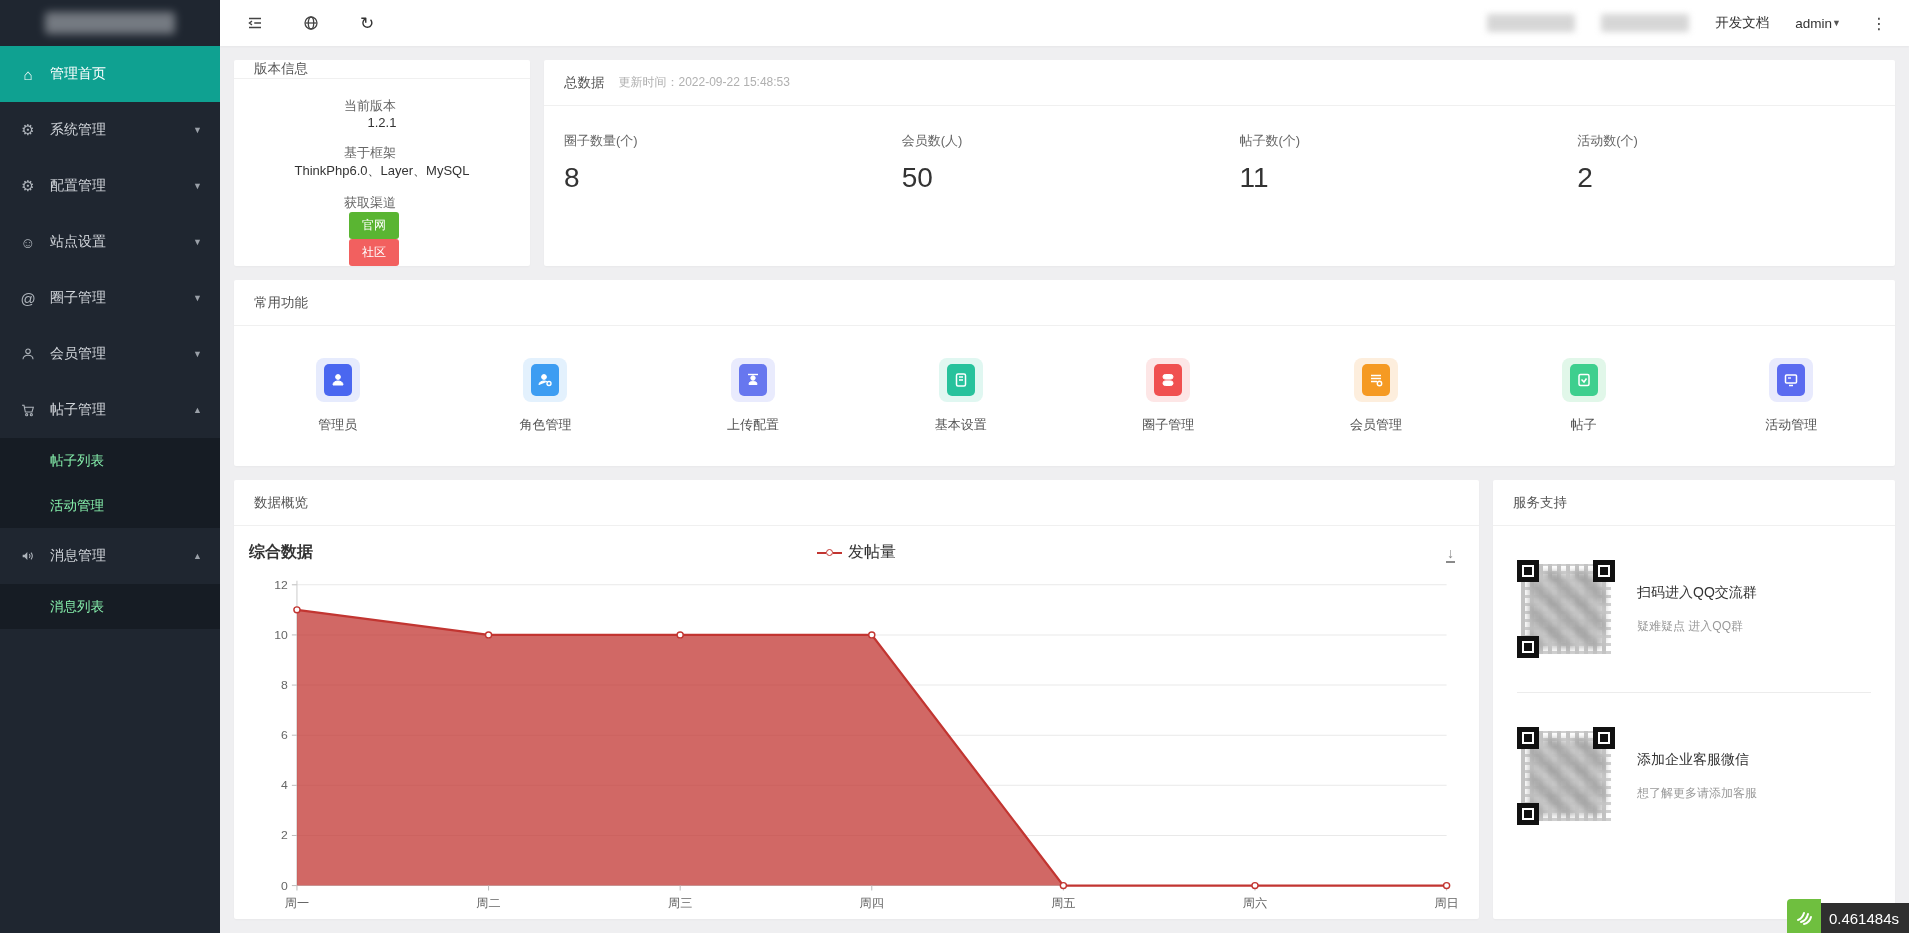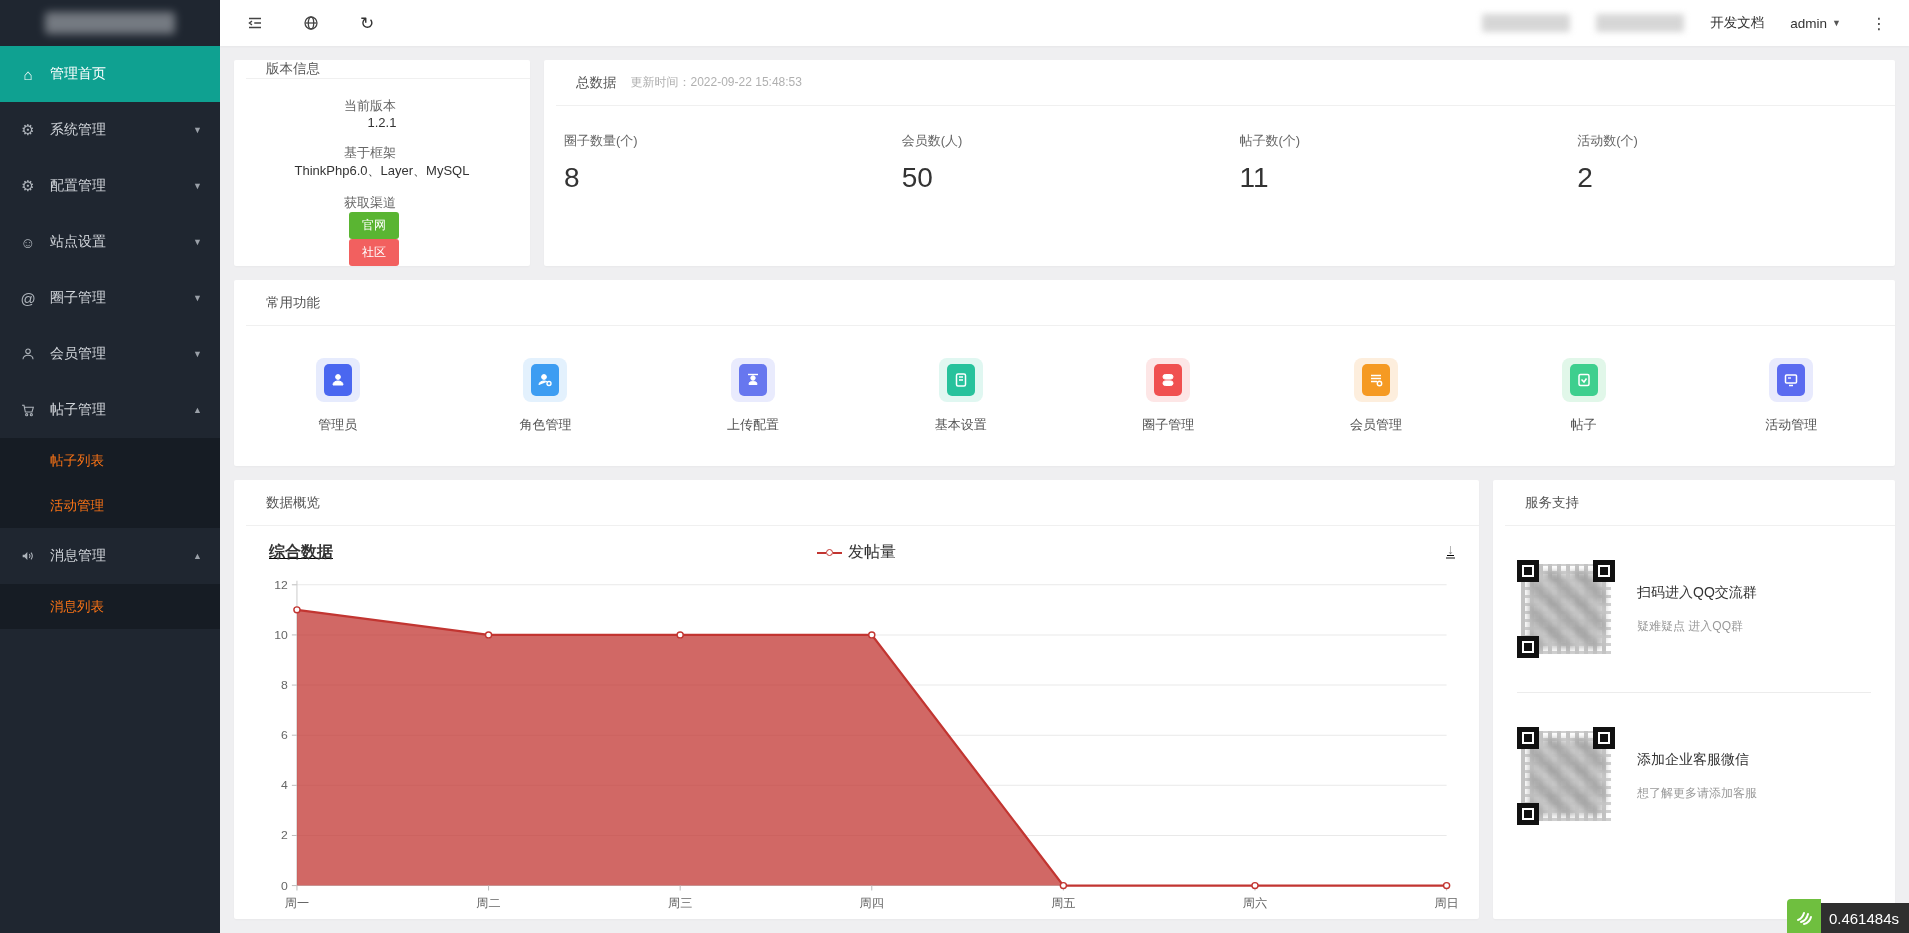--- a/index.html
+++ b/index.html
@@ -14,43 +14,43 @@
   .side-item { height:56px; display:flex; align-items:center; padding:0 18px; cursor:pointer;
     font-size:14px; color:#cfd3d8; position:relative; }
   .side-item .s-icon { width:20px; height:20px; margin-right:12px; display:flex; align-items:center;
     justify-content:center; font-size:15px; color:#aeb4bb; }
   .side-item .s-icon svg { width:16px; height:16px; stroke:#aeb4bb; fill:none; stroke-width:1.6; }
   .side-item.active { background:#0fa191; color:#fff; }
   .side-item.active .s-icon, .side-item.active .s-icon svg { color:#fff; stroke:#fff; }
   .chev { margin-left:auto; font-size:9px; color:#9aa0a8; }
   .submenu { background:#161c24; }
   .sub-item { height:45px; display:flex; align-items:center; padding-left:50px; font-size:13.5px;
-    color:#f97316; cursor:pointer; }
+    color:#86efac; cursor:pointer; }
 
   
   .right-col { flex:1; display:flex; flex-direction:column; height:100%; min-width:0; }
 
   
   .topbar { height:46px; background:#fff; display:flex; align-items:center; padding:0 18px 0 24px;
     box-shadow:0 1px 2px rgba(0,0,0,.04); position:relative; z-index:5; }
   .tb-icon { width:22px; height:22px; margin-right:34px; display:flex; align-items:center;
     justify-content:center; cursor:pointer; color:#333; font-size:17px; }
   .tb-icon svg { width:18px; height:18px; stroke:#444; fill:none; stroke-width:1.7; }
   .tb-right { margin-left:auto; display:flex; align-items:center; gap:26px; }
   .tb-blur { width:88px; height:18px; background:#c9c9c9; border-radius:2px; filter:blur(3px); opacity:.75; }
   .tb-link { font-size:13.5px; color:#333; cursor:pointer; }
-  .tb-user { font-size:13.5px; color:#333; cursor:pointer; display:flex; align-items:center; gap:5px; }
+  .tb-user { font-size:13.5px; color:#333; cursor:pointer; display:flex; align-items:center; }
   .tb-user .chev-dn { font-size:9px; color:#555; }
   .kebab { font-size:16px; color:#444; cursor:pointer; letter-spacing:0; padding:0 4px; }
 
   
   .main { flex:1; padding:14px; display:flex; flex-direction:column; gap:14px; min-height:0; }
   .panel { background:#fff; border-radius:2px; box-shadow:0 1px 2px rgba(0,0,0,.03); }
   .panel-hd { padding:0 20px; height:46px; display:flex; align-items:center;
-    border-bottom:1px solid #f0f0f0; font-size:13.5px; color:#555;margin-left:12px; }
+    border-bottom:1px solid #f0f0f0; font-size:13.5px; color:#555; }
   .row1 { display:flex; gap:14px; height:206px; flex:0 0 206px; }
 
   
   .ver-panel { width:296px; flex:0 0 296px; display:flex; flex-direction:column; }
   .ver-body { padding:18px 20px; }
   .ver-row { display:flex; align-items:center; margin-bottom:14px; font-size:13px;flex-direction:column; }
   .ver-row:last-child { margin-bottom:0; }
   .ver-label { width:76px; color:#666; }
   .ver-value { color:#333; }
   .chan-btn { display:inline-block; padding:5px 13px; border-radius:3px; color:#fff; font-size:12px;
@@ -79,21 +79,21 @@
   .t3 .q-tile{background:#e9ebfd;} .t3 .q-inner{background:#6777ef;}
   .t4 .q-tile{background:#e0f7f1;} .t4 .q-inner{background:#27c29c;}
   .t5 .q-tile{background:#fde6e6;} .t5 .q-inner{background:#f05050;}
   .t6 .q-tile{background:#fdeedd;} .t6 .q-inner{background:#f59a23;}
   .t7 .q-tile{background:#e1f7e9;} .t7 .q-inner{background:#3ecf8e;}
   .t8 .q-tile{background:#e8eafd;} .t8 .q-inner{background:#5b6bf0;}
 
   
   .row3 { flex:1; display:flex; gap:14px; min-height:0; }
   .chart-panel { flex:1; display:flex; flex-direction:column; min-width:0; }
-  .chart-title-row { display:flex; align-items:flex-start; padding:16px 24px 6px 35px; position:relative;text-decoration:underline; }
+  .chart-title-row { display:flex; align-items:flex-end; padding:16px 24px 6px 15px; position:relative; }
   .chart-title { font-size:16px; font-weight:bold; color:#333; }
   .legend { position:absolute; left:0; right:0; display:flex; justify-content:center; align-items:center;
     gap:6px; font-size:16px; color:#333; pointer-events:none; }
   .legend-sym { display:inline-flex; align-items:center; }
   .legend-sym .l-line { width:9px; height:2px; background:#c23531; }
   .legend-sym .l-dot { width:7px; height:7px; border:1.5px solid #c23531; border-radius:50%; background:#fff; }
   .dl-icon { margin-left:auto; color:#8a8a8a; font-size:14px; line-height:1;
     border-bottom:2px solid #8a8a8a; padding:0 1px 1px 1px; cursor:pointer; }
   .chart-wrap { flex:1; padding:4px 10px 0 10px; min-height:0; }
   .chart-wrap svg { width:100%; height:100%; display:block; }

